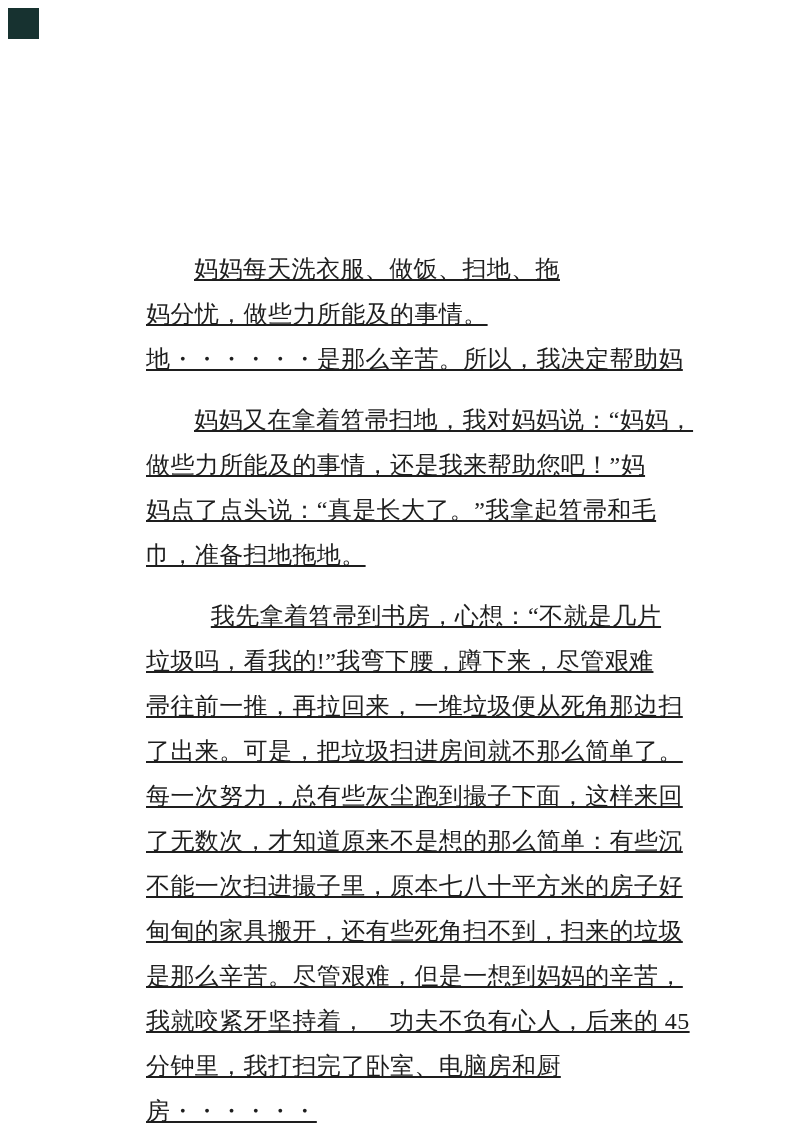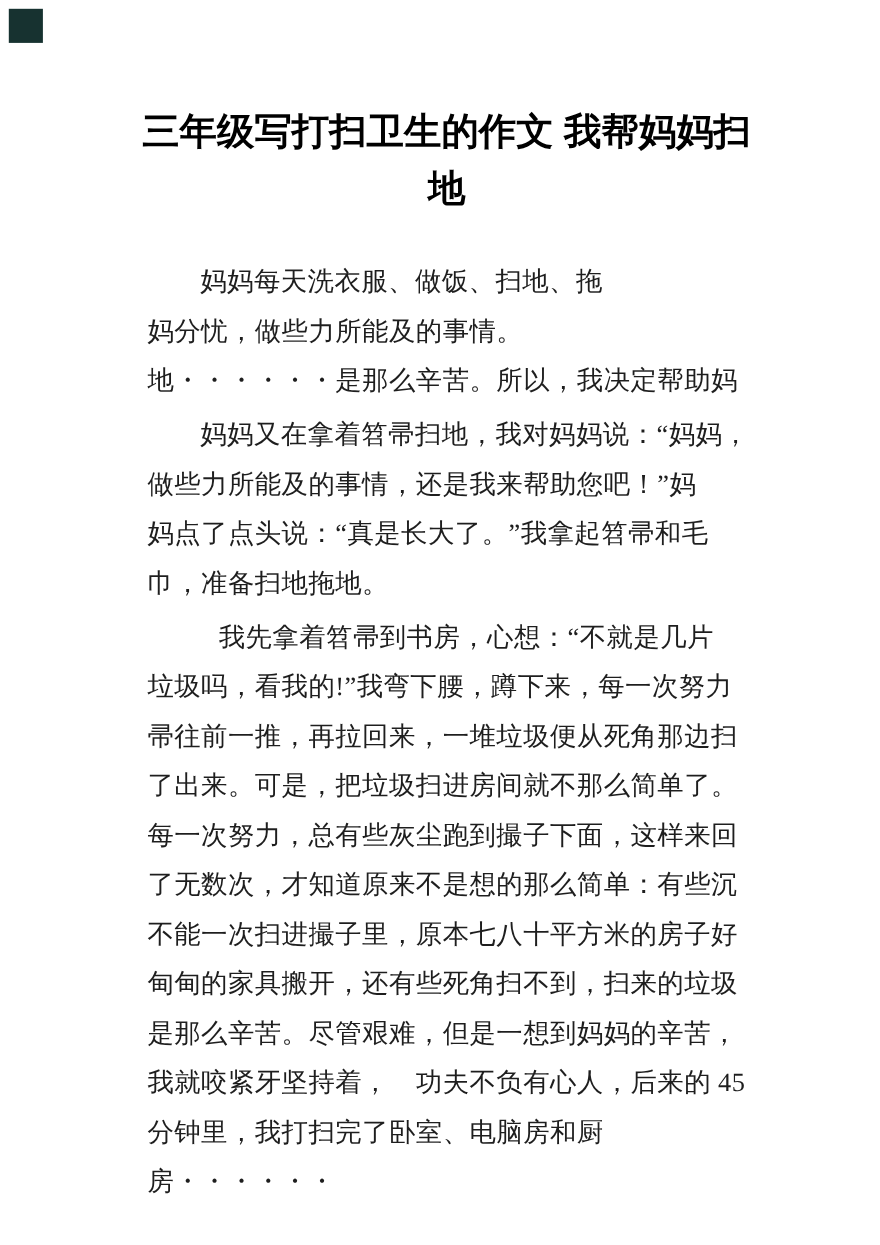--- a/index.html
+++ b/index.html
@@ -35,47 +35,43 @@
   .essay-body {
     position: absolute;
     left: 130px;
     top: 231px;
     width: 562px;
     font-size: 24px;
     line-height: 45px;
     letter-spacing: 0.4px;
     color: #1e1e1e;
   }
-  .para { margin: 4px; }
+  .para { margin: 16px; text-decoration: underline; }
   .line { white-space: pre; }
 </style>
 </head>
 <body>
 
 <div class="page" style="background: rgb(255, 255, 255);">
   <div class="corner-block" style="background: rgb(23, 50, 48);"></div>
-  <h1 class="essay-title">
-      <div class="title-line">三年级写打扫卫生的作文 我帮妈妈扫</div>
-      <div class="title-line">地</div>
-    </h1>
   <div class="essay-body">
       <div class="para">
         <div class="line" style="padding-left: 2em;">妈妈每天洗衣服、做饭、扫地、拖</div>
         <div class="line">妈分忧，做些力所能及的事情。</div>
         <div class="line">地・・・・・・是那么辛苦。所以，我决定帮助妈</div>
       </div>
       <div class="para">
         <div class="line" style="padding-left: 2em;">妈妈又在拿着笤帚扫地，我对妈妈说：“妈妈，</div>
         <div class="line">做些力所能及的事情，还是我来帮助您吧！”妈</div>
         <div class="line">妈点了点头说：“真是长大了。”我拿起笤帚和毛</div>
         <div class="line">巾，准备扫地拖地。</div>
       </div>
       <div class="para">
         <div class="line" style="padding-left: 2.7em;">我先拿着笤帚到书房，心想：“不就是几片</div>
-        <div class="line">垃圾吗，看我的!”我弯下腰，蹲下来，每一次努力</div>
+        <div class="line">垃圾吗，看我的!”我弯下腰，蹲下来，尽管艰难</div>
         <div class="line">帚往前一推，再拉回来，一堆垃圾便从死角那边扫</div>
         <div class="line">了出来。可是，把垃圾扫进房间就不那么简单了。</div>
         <div class="line">每一次努力，总有些灰尘跑到撮子下面，这样来回</div>
         <div class="line">了无数次，才知道原来不是想的那么简单：有些沉</div>
         <div class="line">不能一次扫进撮子里，原本七八十平方米的房子好</div>
         <div class="line">甸甸的家具搬开，还有些死角扫不到，扫来的垃圾</div>
         <div class="line">是那么辛苦。尽管艰难，但是一想到妈妈的辛苦，</div>
         <div class="line">我就咬紧牙坚持着，　功夫不负有心人，后来的 45</div>
         <div class="line">分钟里，我打扫完了卧室、电脑房和厨</div>
         <div class="line">房・・・・・・</div>

